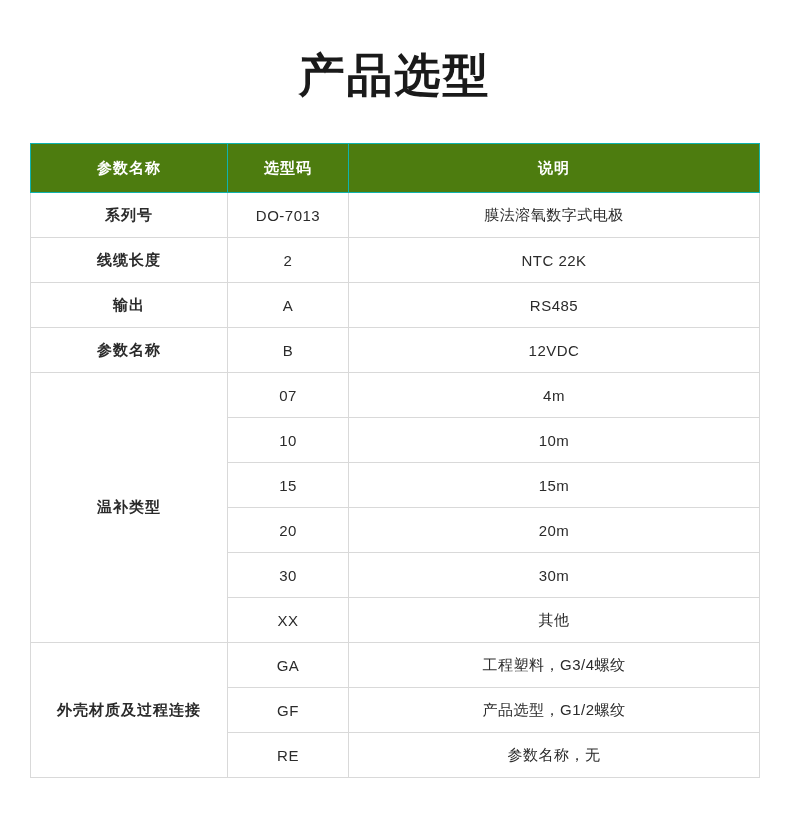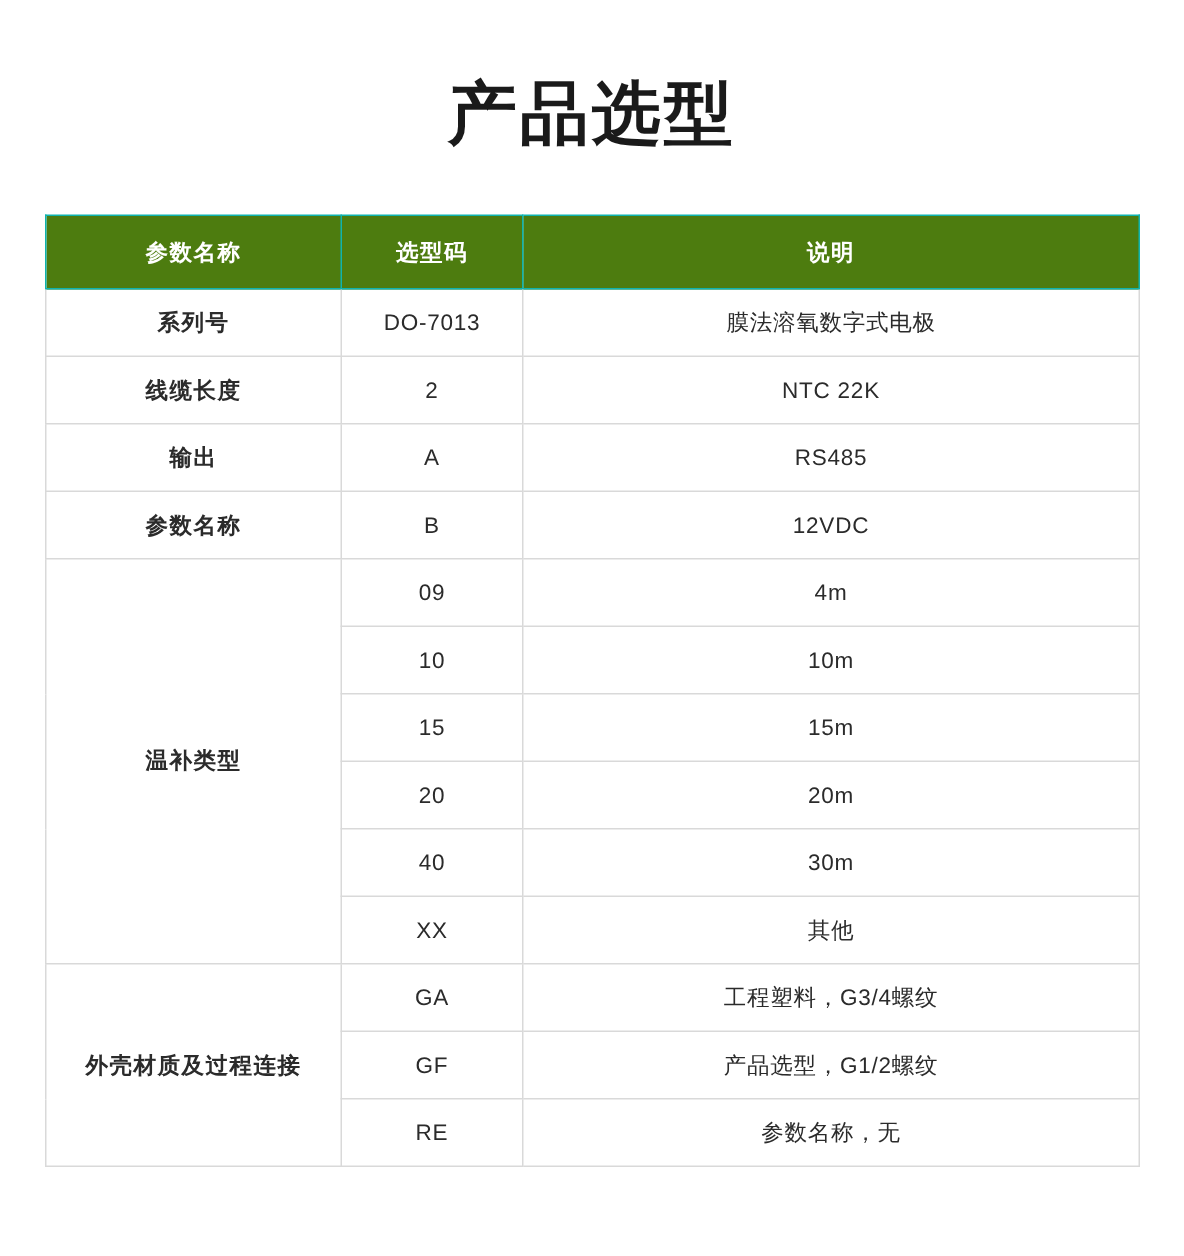--- a/index.html
+++ b/index.html
@@ -108,37 +108,37 @@
             <td class="code">A</td>
             <td class="desc">RS485</td>
           </tr>
           <tr>
             <td class="name" rowspan="1">参数名称</td>
             <td class="code">B</td>
             <td class="desc">12VDC</td>
           </tr>
           <tr>
             <td class="name" rowspan="6">温补类型</td>
-            <td class="code">09</td>
+            <td class="code">07</td>
             <td class="desc">4m</td>
           </tr>
           <tr>
             <td class="code">10</td>
             <td class="desc">10m</td>
           </tr>
           <tr>
             <td class="code">15</td>
             <td class="desc">15m</td>
           </tr>
           <tr>
             <td class="code">20</td>
             <td class="desc">20m</td>
           </tr>
           <tr>
-            <td class="code">40</td>
+            <td class="code">30</td>
             <td class="desc">30m</td>
           </tr>
           <tr>
             <td class="code">XX</td>
             <td class="desc">其他</td>
           </tr>
           <tr>
             <td class="name" rowspan="3">外壳材质及过程连接</td>
             <td class="code">GA</td>
             <td class="desc">工程塑料，G3/4螺纹</td>

